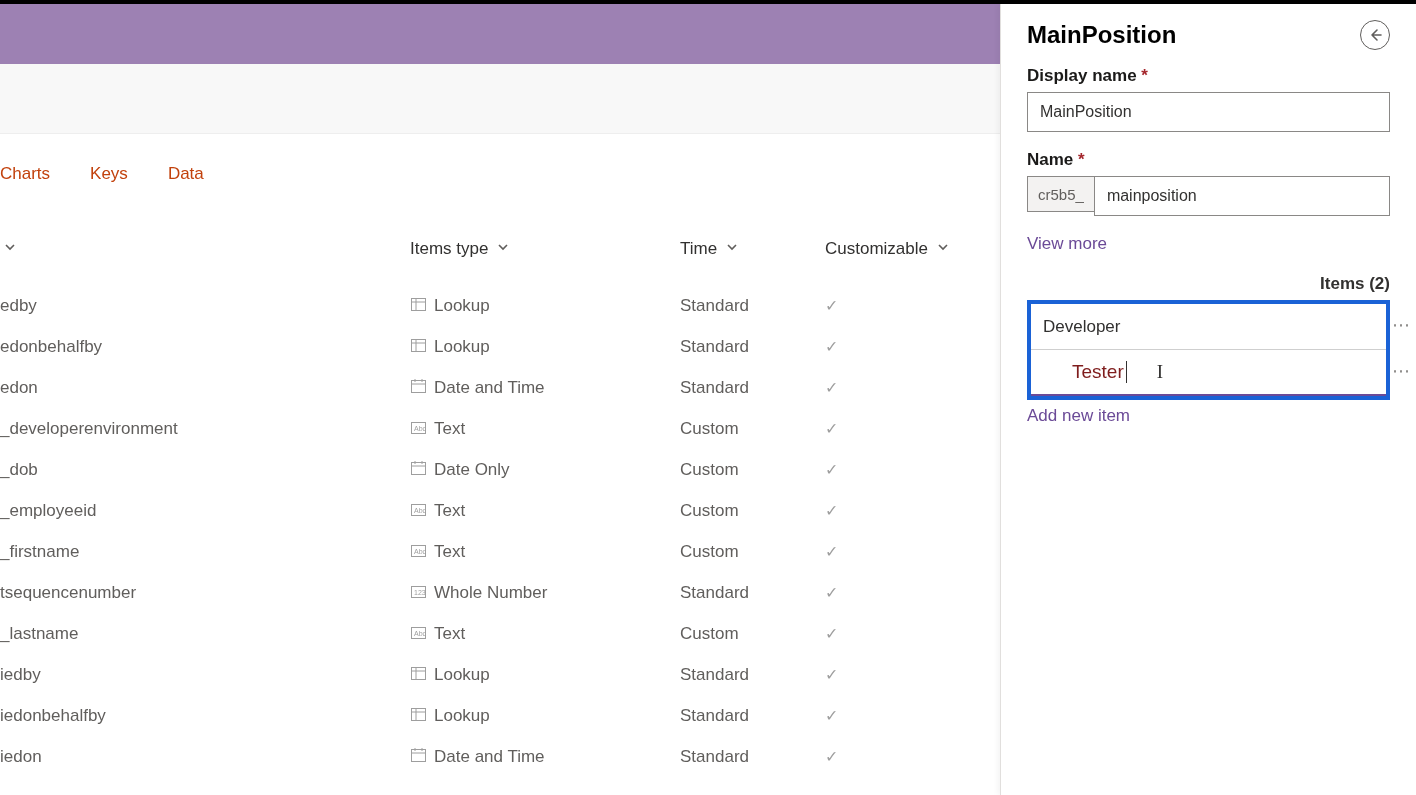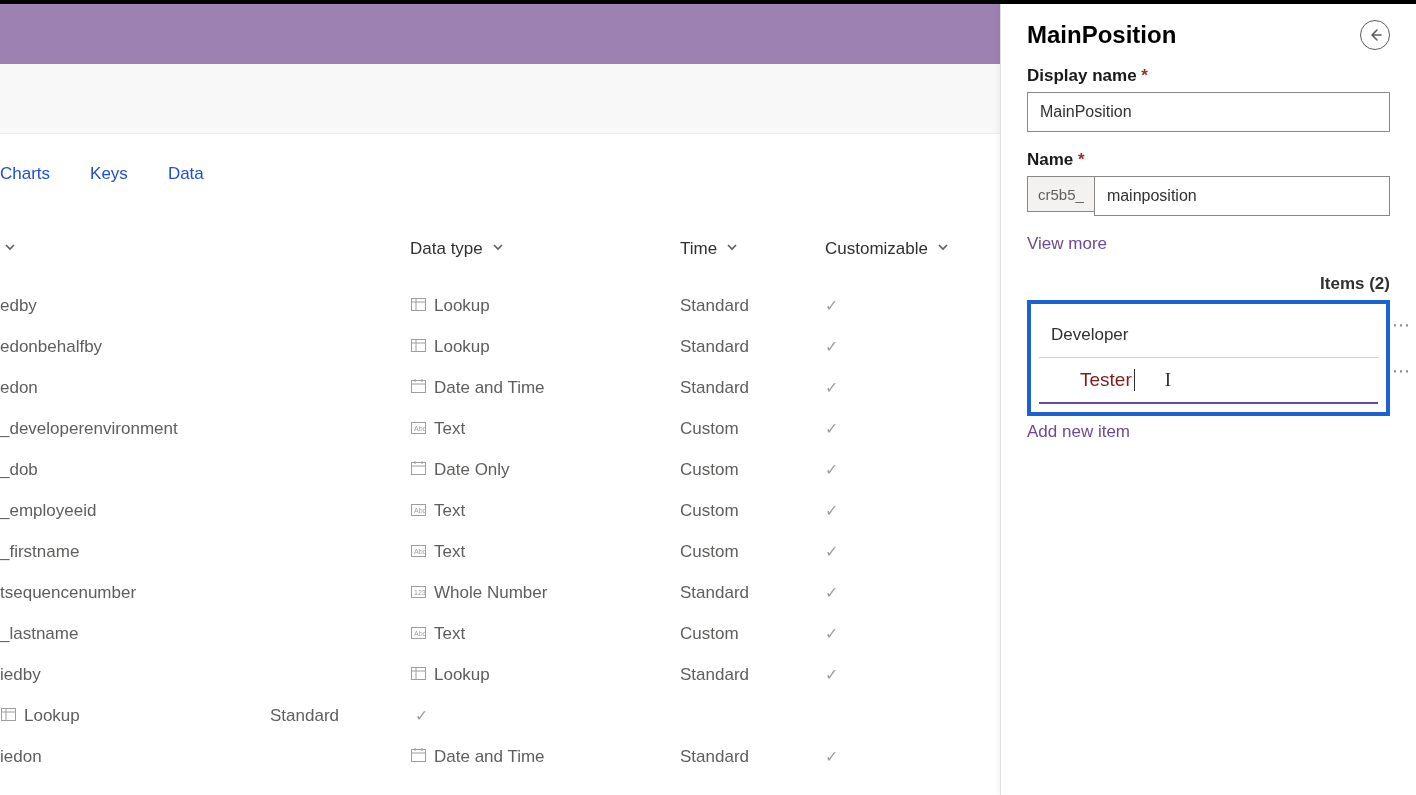--- a/index.html
+++ b/index.html
@@ -42,21 +42,21 @@
       left: 0;
       right: 416px;
       bottom: 0;
       background:#fff;
     }
     .subheader { height:70px; background:#f8f8f8; border-bottom:1px solid #eee;}
     .tabs {
       padding: 30px 0 10px 0;
       display:flex;
       gap:40px;
-      color: #1d4ed8;
+      color: #c2410c;
       font-size:17px;
     }
     .tab { cursor:pointer; }
     .columns-header {
       display:flex;
       padding: 45px 0 16px 0;
       color:#323130;
       font-size: 17px;
       font-weight:500;
     }
@@ -129,21 +129,21 @@
       padding: 0 10px;
       display:flex; align-items:center;
       color:#605e5c;
       font-size:15px;
     }
     .name-input { flex:1; }
     .view-more { color:#6b4a97; font-size:17px; cursor:pointer; margin-bottom: 20px; display:inline-block;}
     .items-title { font-size:17px; font-weight:700; margin-bottom:6px;text-align:right;}
     .items-box {
       border: 4px solid #1a62d6;
-      padding:8px;
+      padding:0;
       margin-bottom:6px;
       position:relative;
     }
     .item-row {
       display:flex;
       align-items:center;
       padding: 0 12px;
       height:46px;
     }
     .item-sep { border-bottom:1px solid #cfcfcf; }
@@ -195,21 +195,21 @@
     </div>
 
     <div class="columns-header">
       <div class="col-name">
         <span></span>
         <svg class="chev" width="12" height="12" viewBox="0 0 12 12">
             <path d="M2 4 L6 8 L10 4" fill="none" stroke="#605e5c" stroke-width="1.6"></path>
           </svg>
       </div>
       <div class="col-datatype">
-        <span>Data type</span>
+        <span>Items type</span>
         <svg class="chev" width="12" height="12" viewBox="0 0 12 12">
             <path d="M2 4 L6 8 L10 4" fill="none" stroke="#605e5c" stroke-width="1.6"></path>
           </svg>
       </div>
       <div class="col-type">
         <span>Time</span>
         <svg class="chev" width="12" height="12" viewBox="0 0 12 12">
             <path d="M2 4 L6 8 L10 4" fill="none" stroke="#605e5c" stroke-width="1.6"></path>
           </svg>
       </div>
@@ -333,20 +333,21 @@
               <svg width="15" height="13" viewBox="0 0 15 13">
                 <rect x="0.5" y="0.5" width="14" height="12" fill="none" stroke="#9e9e9e"></rect>
                 <line x1="0.5" y1="4" x2="14.5" y2="4" stroke="#9e9e9e"></line>
                 <line x1="5" y1="0.5" x2="5" y2="12.5" stroke="#9e9e9e"></line>
               </svg>
             </span>Lookup</div>
           <div class="col-type">Standard</div>
           <div class="col-custom"><span class="check">✓</span></div>
         </div>
         <div class="row">
+          <div class="col-name">iedonbehalfby</div>
           <div class="col-datatype"><span class="dt-icon">
               <svg width="15" height="13" viewBox="0 0 15 13">
                 <rect x="0.5" y="0.5" width="14" height="12" fill="none" stroke="#9e9e9e"></rect>
                 <line x1="0.5" y1="4" x2="14.5" y2="4" stroke="#9e9e9e"></line>
                 <line x1="5" y1="0.5" x2="5" y2="12.5" stroke="#9e9e9e"></line>
               </svg>
             </span>Lookup</div>
           <div class="col-type">Standard</div>
           <div class="col-custom"><span class="check">✓</span></div>
         </div>

